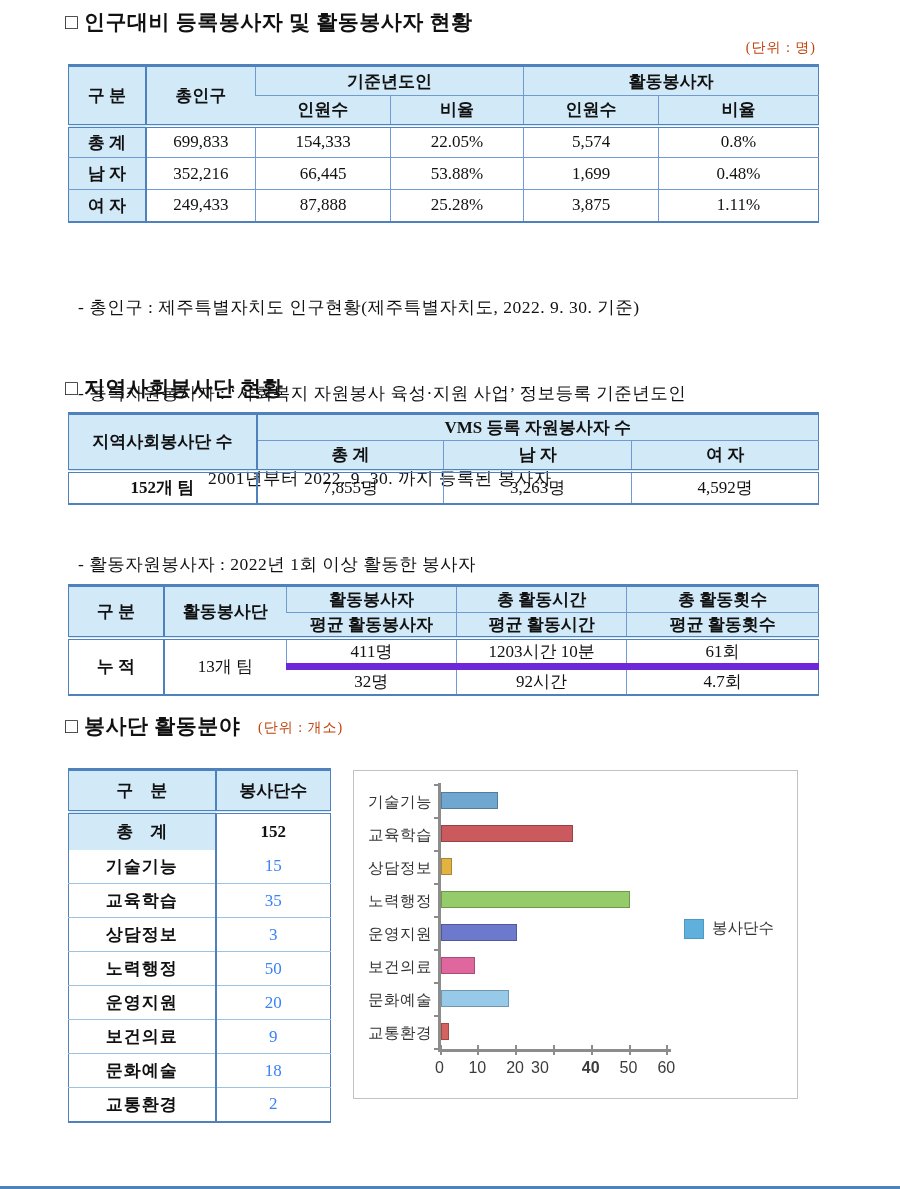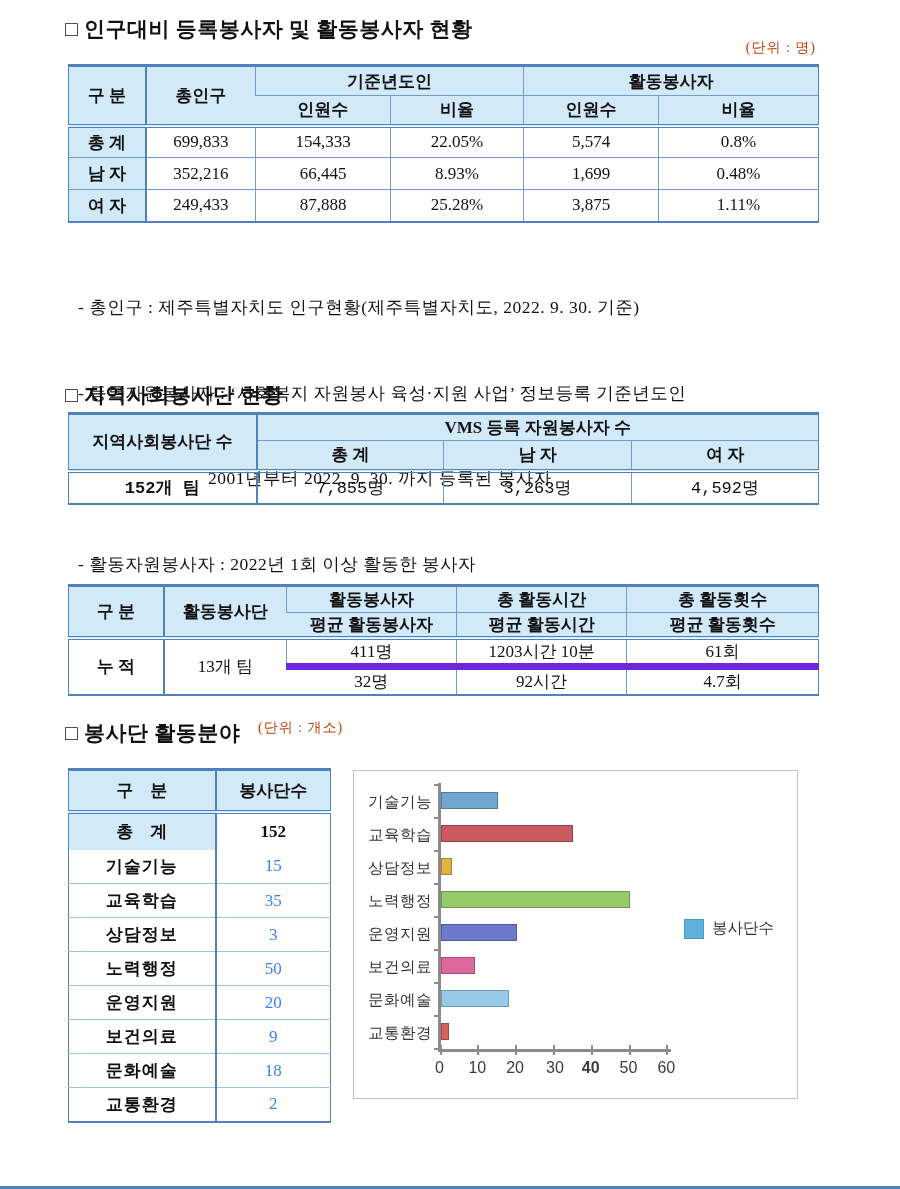--- a/index.html
+++ b/index.html
@@ -1,19 +1,19 @@
 <!DOCTYPE html>
 <html><head>
 <meta charset="utf-8">
 <style>
   html,body{margin:0;padding:0;background:#fff;}
   .page{position:relative;width:900px;height:1189px;background:#fff;overflow:hidden;
         font-family:"Liberation Serif","DejaVu Serif",serif;color:#111;}
 
-  .sec-title{position:absolute;font-size:21px;font-weight:bold;letter-spacing:0.5px;white-space:pre;margin-top:7px;}
+  .sec-title{position:absolute;font-size:21px;font-weight:bold;letter-spacing:0.5px;white-space:pre;}
   .unit-note{position:absolute;font-size:14px;color:#c2410c;letter-spacing:1px;}
 
   
   table.tbl{border-collapse:collapse;table-layout:fixed;position:absolute;left:68px;
             font-size:17px;color:#111;
             border-top:3px solid #4f81bd;border-bottom:2px solid #4f81bd;
             border-left:1px solid #4f81bd;border-right:1px solid #4f81bd;}
   .tbl th,.tbl td{text-align:center;vertical-align:middle;padding:0;border-left:1px solid #6f9ad2;white-space:pre;}
   .tbl th:first-child,.tbl td:first-child{border-left:none;}
   .hdr th{background:#d2e9f8;font-weight:bold;}
@@ -31,21 +31,21 @@
   #t1 tr.data{height:32px;}
 
   
   .notes{position:absolute;left:78px;top:236px;font-size:17.5px;line-height:28.5px;letter-spacing:0.5px;white-space:pre;}
   .notes .indent{margin-left:130px;}
 
   
   #t2{top:412px;width:750px;}
   #t2 tr.h1{height:27px;}
   #t2 tr.h2{height:30px;}
-  #t2 tr.data{height:33px;font-family:Liberation Mono, monospace;}
+  #t2 tr.data{height:33px;}
 
   
   #t3{top:584px;width:750px;}
   #t3 tr.h1{height:27px;}
   #t3 tr.h2{height:14px;}
   #t3 tr.data{height:28px;}
 
   
   #t4{top:768px;width:262px;}
   #t4 th+th,#t4 td+td{border-left:2px solid #4f81bd;}
@@ -114,21 +114,21 @@
       <td class="vstrong">699,833</td>
       <td>154,333</td>
       <td>22.05%</td>
       <td>5,574</td>
       <td>0.8%</td>
     </tr>
     <tr class="data rowsep">
       <td class="lab">남 자</td>
       <td class="vstrong">352,216</td>
       <td>66,445</td>
-      <td>8.93%</td>
+      <td>53.88%</td>
       <td>1,699</td>
       <td>0.48%</td>
     </tr>
     <tr class="data">
       <td class="lab">여 자</td>
       <td class="vstrong">249,433</td>
       <td>87,888</td>
       <td>25.28%</td>
       <td>3,875</td>
       <td>1.11%</td>
@@ -300,21 +300,21 @@
     <div class="yaxis"></div>
     <div class="xaxis"></div>
     <div id="x-axis-ticks">
         <div class="tickmark" style="left: 85.5px;"></div>
         <span class="ticklabel" style="left: 70.5px;">0</span>
         <div class="tickmark" style="left: 123.3px;"></div>
         <span class="ticklabel" style="left: 108.3px;">10</span>
         <div class="tickmark" style="left: 161.1px;"></div>
         <span class="ticklabel" style="left: 146.1px;">20</span>
         <div class="tickmark" style="left: 198.9px;"></div>
-        <span class="ticklabel" style="left: 186px;">30</span>
+        <span class="ticklabel" style="left: 171px;">30</span>
         <div class="tickmark" style="left: 236.7px;"></div>
         <span class="ticklabel" style="left: 221.7px; font-weight: bold;">40</span>
         <div class="tickmark" style="left: 274.5px;"></div>
         <span class="ticklabel" style="left: 259.5px;">50</span>
         <div class="tickmark" style="left: 312.3px;"></div>
         <span class="ticklabel" style="left: 297.3px;">60</span>
         <div class="ytick" style="top: 13px;"></div>
         <div class="ytick" style="top: 46px;"></div>
         <div class="ytick" style="top: 79px;"></div>
         <div class="ytick" style="top: 112px;"></div>

